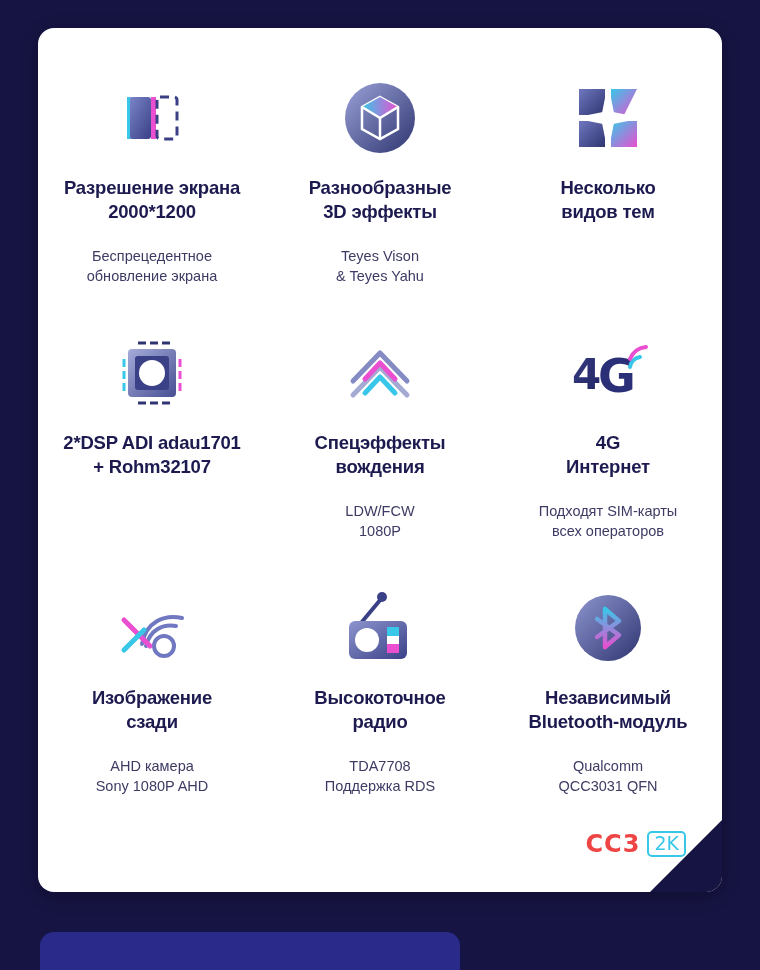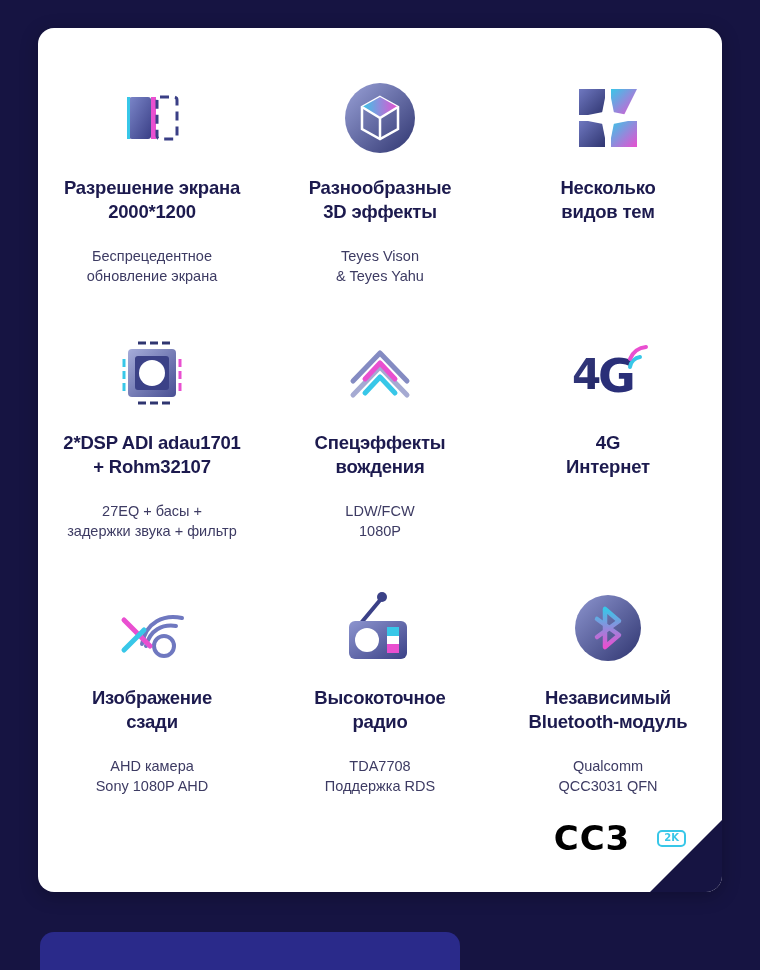--- a/index.html
+++ b/index.html
@@ -89,36 +89,35 @@
   
   .logo {
     position: absolute;
     right: 36px;
     bottom: 34px;
     display: flex;
     align-items: center;
     gap: 7px;
   }
   .logo-text {
-    font-size: 34px;
+    font-size: 24px;
     font-weight: bold;
-    color: #000000;
+    color: #ef4444;
     letter-spacing: 1px;
     font-family: "DejaVu Sans", sans-serif;
   }
   .logo-badge {
     border: 2px solid #38c7e8;
     border-radius: 5px;
     color: #38c7e8;
-    font-size: 10px;
-    font-weight: bold;
+    font-size: 19px;
+    font-weight: normal;
     padding: 1px 5px 2px 5px;
     line-height: 1;
     font-family: "DejaVu Sans", sans-serif;
-    margin-left: 20px;
   }
 </style>
 </head>
 <body>
 
 <div class="bottom-strip"></div>
 
 <div class="card">
   <div class="corner-cut"></div>
 
@@ -236,24 +235,20 @@
           </g>
           <rect x="16" y="16" width="48" height="48" rx="4" fill="url(#g4)"></rect>
           <rect x="23" y="23" width="34" height="34" rx="3" fill="#3b4187"></rect>
           <circle cx="40" cy="40" r="13" fill="#ffffff"></circle>
         </svg>
       </div>
       <div class="title">
         <span class="t-line">2*DSP ADI adau1701</span>
         <span class="t-line">+ Rohm32107</span>
       </div>
-      <div class="subtitle">
-        <span class="s-line">27EQ + басы +</span>
-        <span class="s-line">задержки звука + фильтр</span>
-      </div>
     </div>
 
     <div class="cell">
       <div class="icon-wrap">
         <svg width="90" height="80" viewBox="0 0 90 80">
           <g fill="none" stroke-width="5" stroke-linecap="round" stroke-linejoin="round">
             <polyline points="18,62 45,34 72,62" stroke="#5b64ad" opacity="0.55"></polyline>
             <polyline points="18,48 45,20 72,48" stroke="#5b64ad" opacity="0.75"></polyline>
           </g>
           <g fill="none" stroke-width="5" stroke-linecap="round" stroke-linejoin="round">
@@ -285,20 +280,24 @@
           <text x="38" y="55" font-family="DejaVu Sans, sans-serif" font-size="46" font-weight="bold" fill="#2a2f78">G</text>
           <g fill="none" stroke-linecap="round">
             <path d="M70 30 A12 12 0 0 1 80 20" stroke="#38c7e8" stroke-width="4"></path>
             <path d="M70 22 A19 19 0 0 1 86 10" stroke="#e94fd0" stroke-width="4"></path>
           </g>
         </svg>
       </div>
       <div class="title">
         <span class="t-line">4G</span>
         <span class="t-line">Интернет</span>
+      </div>
+      <div class="subtitle">
+        <span class="s-line">Подходят SIM-карты</span>
+        <span class="s-line">всех операторов</span>
       </div>
     </div>
 
     <div class="cell">
       <div class="icon-wrap">
         <svg width="100" height="80" viewBox="0 0 100 80">
           <g fill="none" stroke="#6f78c0" stroke-width="4" stroke-linecap="round">
             <path d="M40 56 C44 34 62 26 80 30"></path>
             <path d="M44 58 C48 42 60 36 74 38"></path>
           </g>

